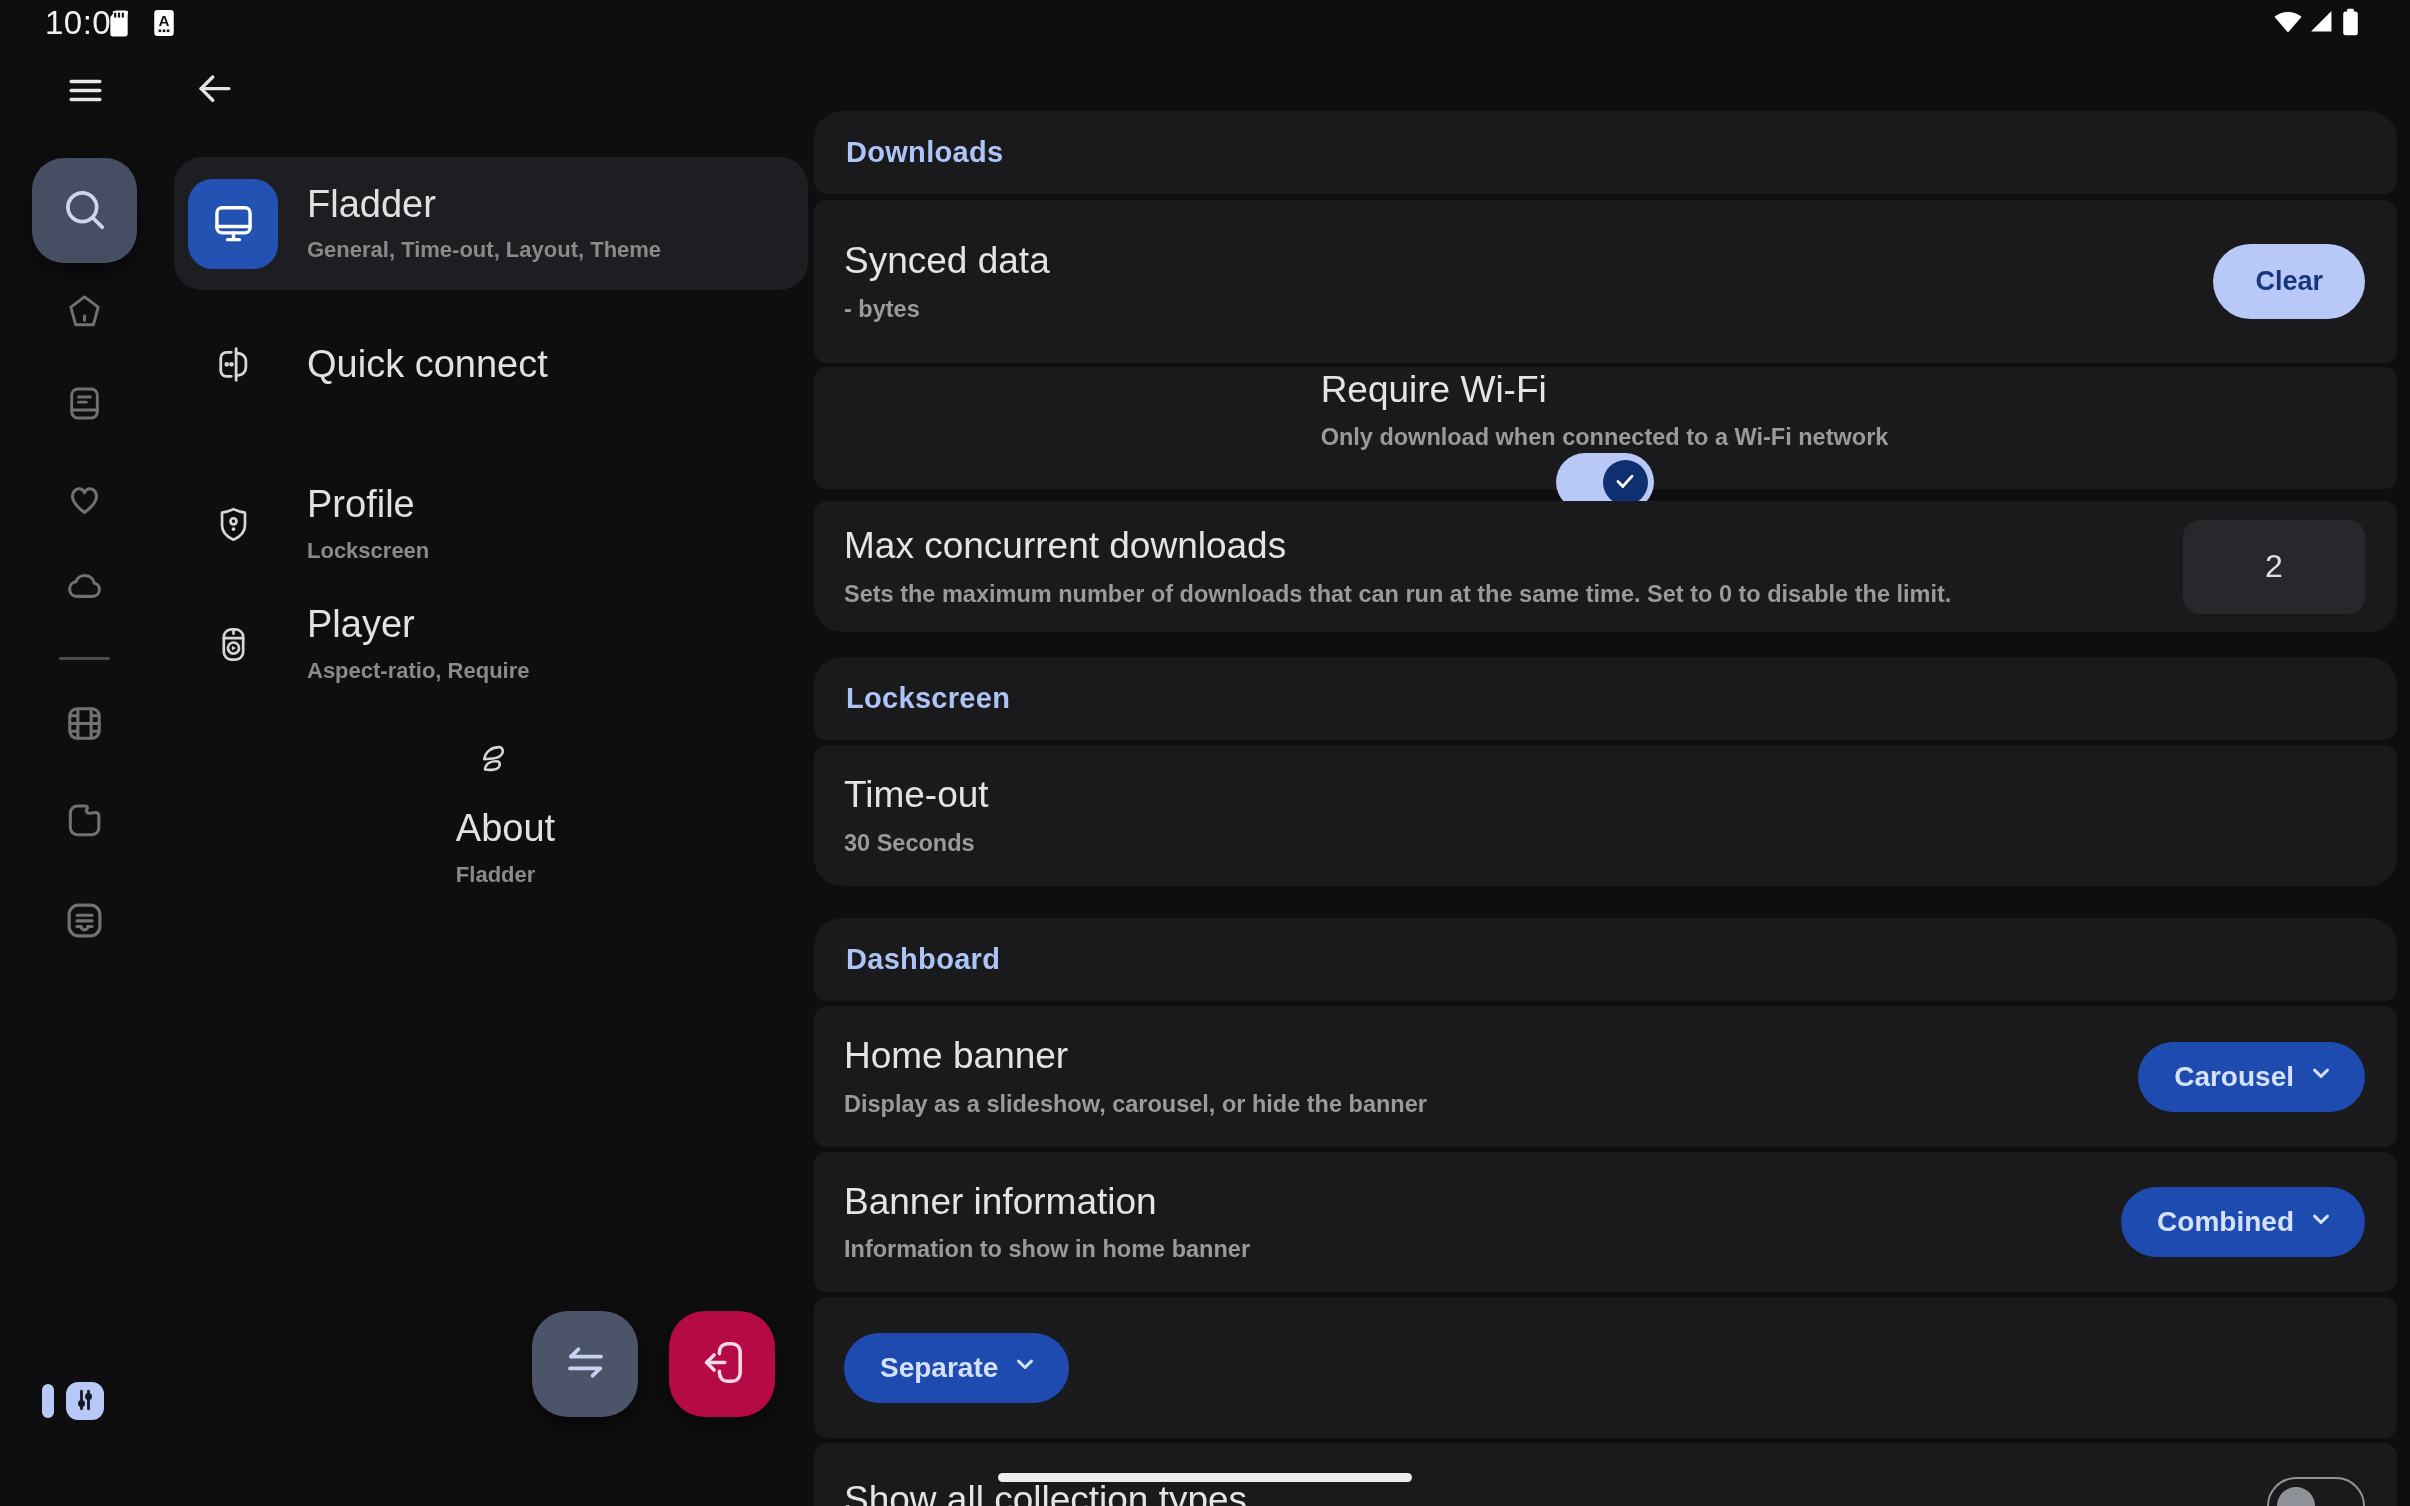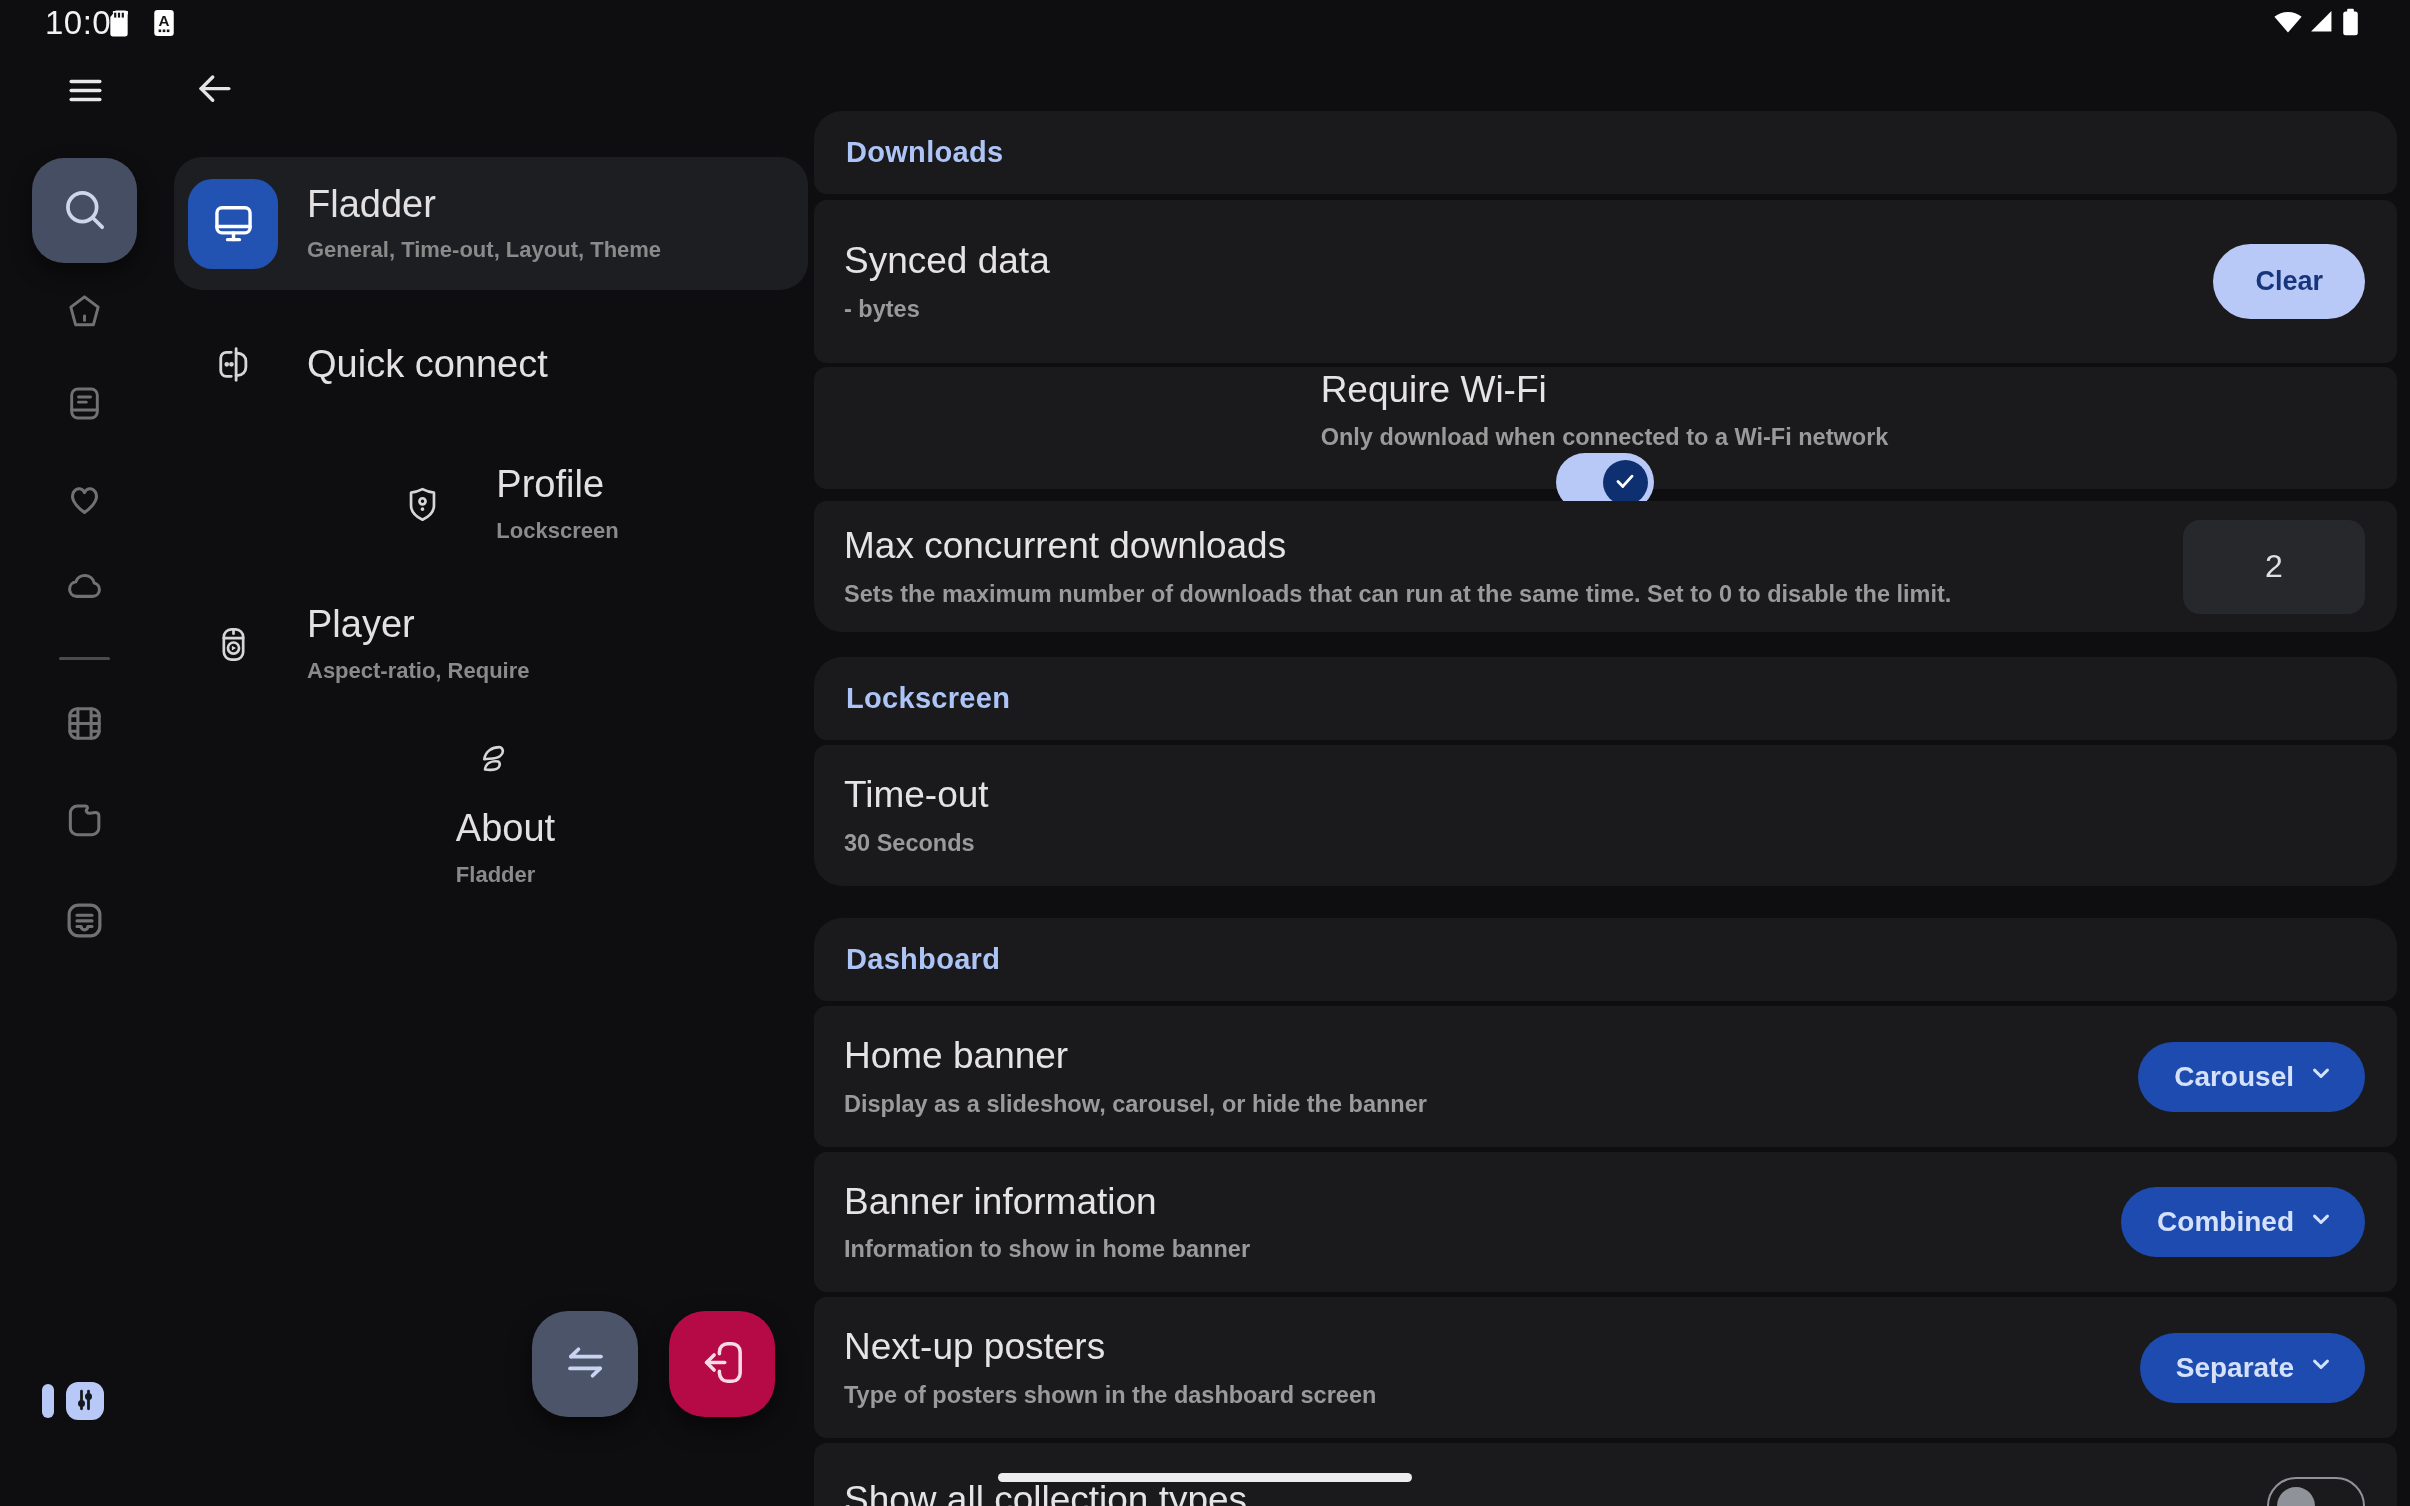--- a/index.html
+++ b/index.html
@@ -247,21 +247,21 @@
           <line x1="13.4" y1="3.6" x2="13.4" y2="20.4"></line>
           <path d="M13.4 6h.9a4.3 4.3 0 0 1 4.3 4.3v3.2a4.3 4.3 0 0 1-4.3 4.3h-.9"></path>
         </svg>
       </div>
       <div class="nav-txt">
         <div class="nav-title">Quick connect</div>
 
       </div>
     </div>
 
-    <div class="nav-item" style="top:434px;height:140px;justify-content:center;">
+    <div class="nav-item" style="top:454px;height:140px;">
       <div class="nav-ic">
         <svg width="43" height="43" viewBox="0 0 24 24" fill="none" stroke="currentColor" stroke-width="1.5" stroke-linecap="round" stroke-linejoin="round">
           <path d="M12 3.4c2.4 1.2 4.4 1.8 6.4 2v7.1c0 3.9-3 6.4-6.4 8-3.4-1.6-6.4-4.1-6.4-8V5.4c2-.2 4-.8 6.4-2Z"></path>
           <circle cx="12" cy="10.2" r="1.7"></circle>
           <circle cx="12" cy="14.6" r="1" fill="currentColor" stroke="none"></circle>
         </svg>
       </div>
       <div class="nav-txt">
         <div class="nav-title">Profile</div>
         <div class="nav-sub">Lockscreen</div>
@@ -373,24 +373,20 @@
       <span>Carousel</span>
       <span>
         <svg width="28" height="28" viewBox="0 0 24 24" fill="none" stroke="currentColor" stroke-width="2.6" stroke-linecap="round" stroke-linejoin="round">
           <path d="M6.5 9.5 12 15l5.5-5.5"></path>
         </svg>
       </span>
     </button>
   </div>
 
   <div class="card row" style="top:1297px;height:141px;">
-    <div>
-      <div class="row-title">Next-up posters</div>
-      <div class="row-sub">Type of posters shown in the dashboard screen</div>
-    </div>
     <button class="dropdown">
       <span>Separate</span>
       <span>
         <svg width="28" height="28" viewBox="0 0 24 24" fill="none" stroke="currentColor" stroke-width="2.6" stroke-linecap="round" stroke-linejoin="round">
           <path d="M6.5 9.5 12 15l5.5-5.5"></path>
         </svg>
       </span>
     </button>
   </div>
 

